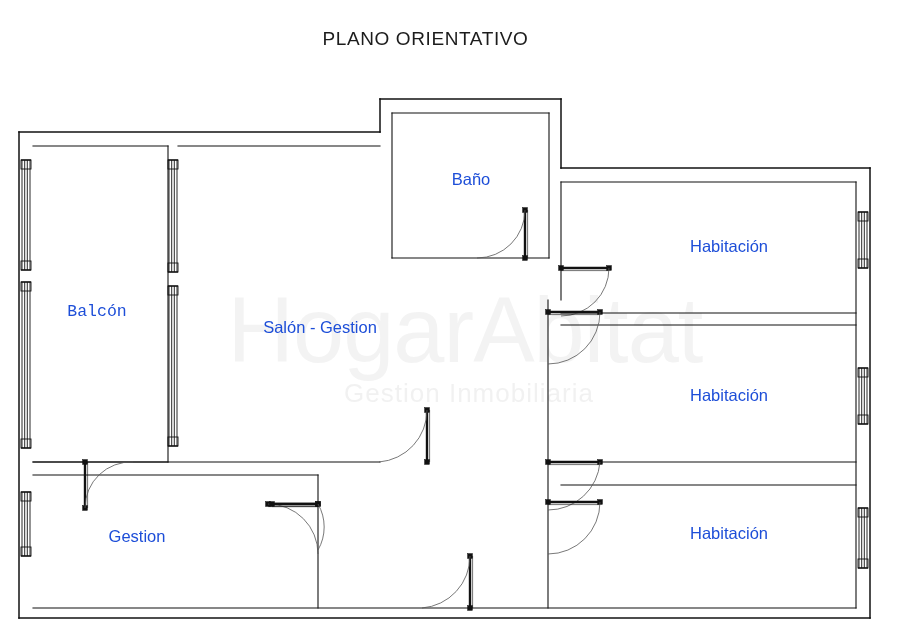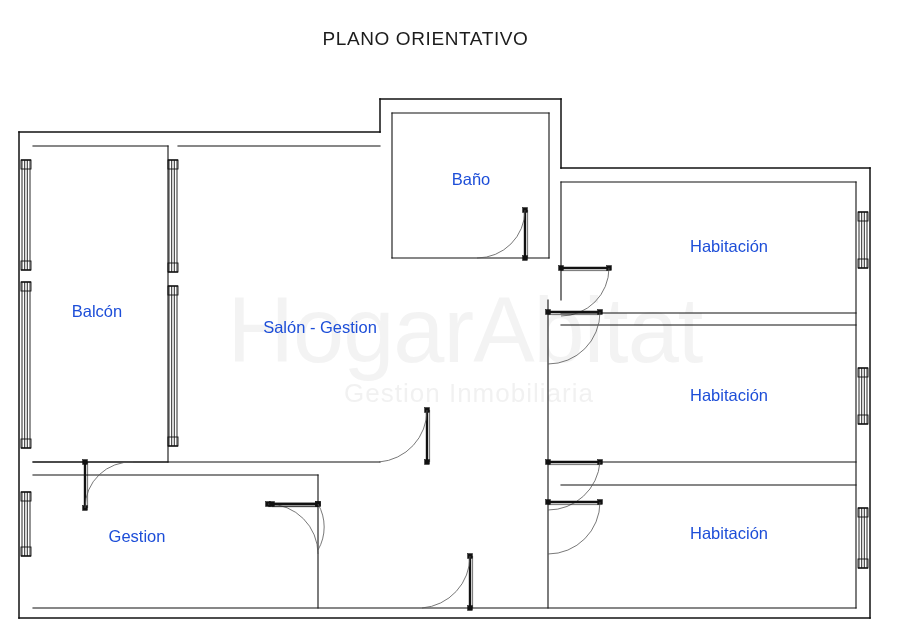--- a/index.html
+++ b/index.html
@@ -279,21 +279,21 @@
           <line x1="272" y1="506.6" x2="318" y2="506.6" stroke="#111111" stroke-width="0.6"></line>
           <rect x="269.6" y="501.6" width="4.8" height="4.8" fill="#111111" stroke="#111111" stroke-width="0.5"></rect>
           <rect x="315.6" y="501.6" width="4.8" height="4.8" fill="#111111" stroke="#111111" stroke-width="0.5"></rect>
           <path d="M 318 504 A 46 46 0 0 1 318 550" fill="none" stroke="#555555" stroke-width="0.8"></path>
           <path d="M 318 504 A 46 46 0 0 0 318 550" fill="none" stroke="none" stroke-width="0.8"></path>
         </g>
       </g>
   </svg>
 
   <div id="room-labels">
-      <div class="room-label" style="left: 97px; top: 311px;">Balcón</div>
+      <div class="room-label" style="left: 97px; top: 311px; font-family: Liberation Mono, monospace;">Balcón</div>
       <div class="room-label" style="left: 320px; top: 327px;">Salón - Gestion</div>
       <div class="room-label" style="left: 471px; top: 179px;">Baño</div>
       <div class="room-label" style="left: 137px; top: 536px;">Gestion</div>
       <div class="room-label" style="left: 729px; top: 246px;">Habitación</div>
       <div class="room-label" style="left: 729px; top: 395px;">Habitación</div>
       <div class="room-label" style="left: 729px; top: 533px;">Habitación</div>
     </div>
 
 </div>
 

